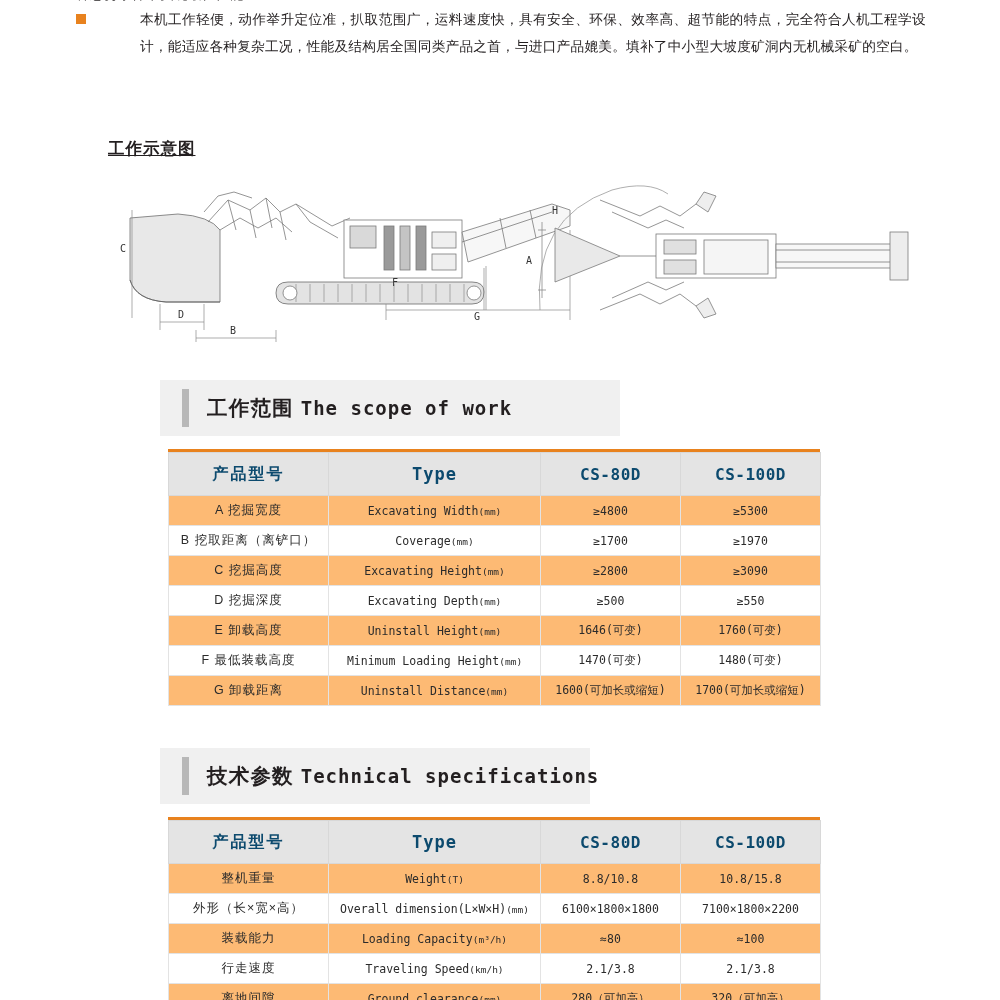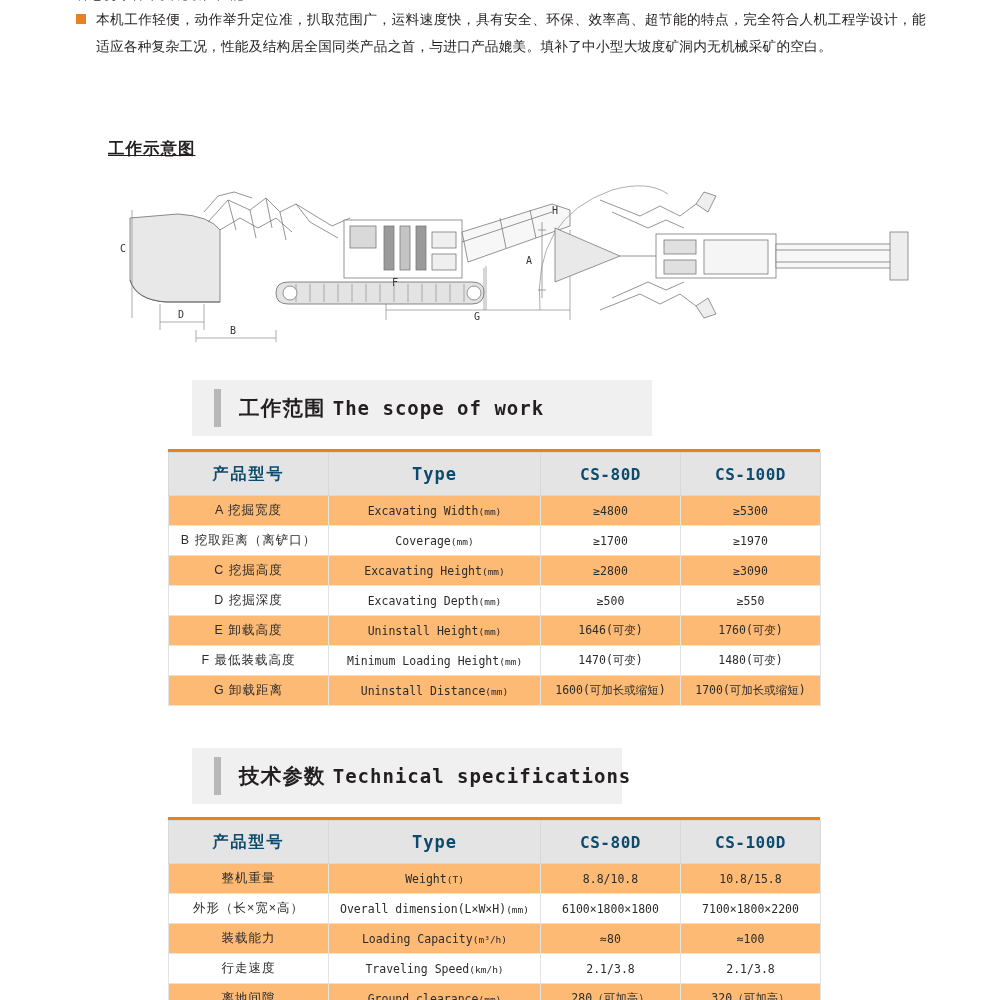--- a/index.html
+++ b/index.html
@@ -21,40 +21,41 @@
   .intro-head{
     position:absolute;left:76px;top:-14px;width:860px;
     font-size:13.5px;color:#231f20;letter-spacing:.5px;
   }
   .bullet{
     width:10px;height:10px;background:#e8821e;margin-top:8px;margin-right:10px;flex:0 0 auto;
   }
   .intro-text{
     font-size:13.7px;line-height:27px;color:#231f20;letter-spacing:.2px;
     text-align:justify;
+    margin-left:44px;
   }
 
   
   .diagram-title{
     position:absolute;left:108px;top:138px;
     font-size:16.5px;font-weight:bold;color:#231f20;letter-spacing:1px;text-decoration:underline;
   }
 
   
   .drawing{
     position:absolute;left:100px;top:170px;width:820px;height:190px;
   }
   .drawing svg{display:block;}
 
   
   .banner{
     position:absolute;
     height:56px;
     background:#f0f0f0;
-    display:flex;align-items:center;margin-left:32px;
+    display:flex;align-items:center;
   }
   .banner .bar{
     width:7px;height:38px;background:#b8b8b8;margin-left:22px;margin-right:18px;flex:0 0 auto;
   }
   .banner .btitle{
     font-size:20.5px;font-weight:bold;color:#231f20;letter-spacing:1.2px;
     white-space:nowrap;
   }
   .banner .btitle .en{font-family:"DejaVu Sans Mono", monospace;font-size:19px;letter-spacing:1px;}
 

